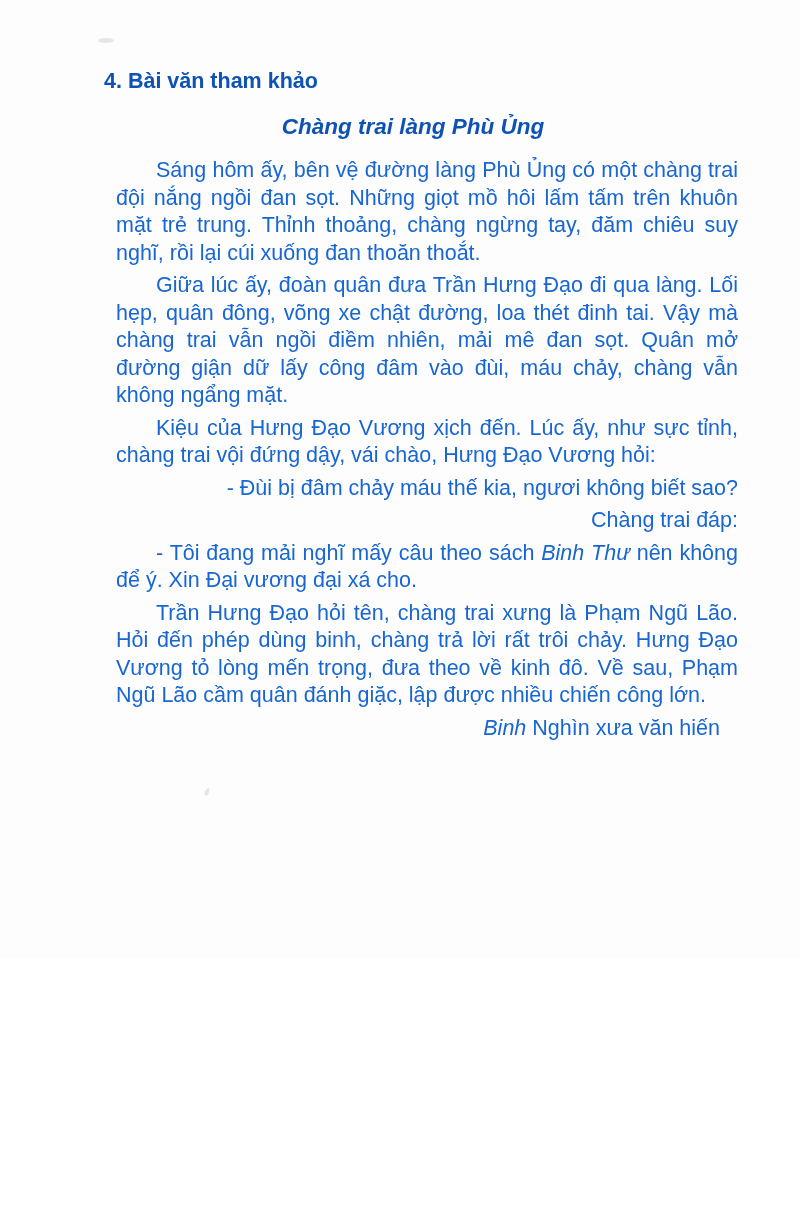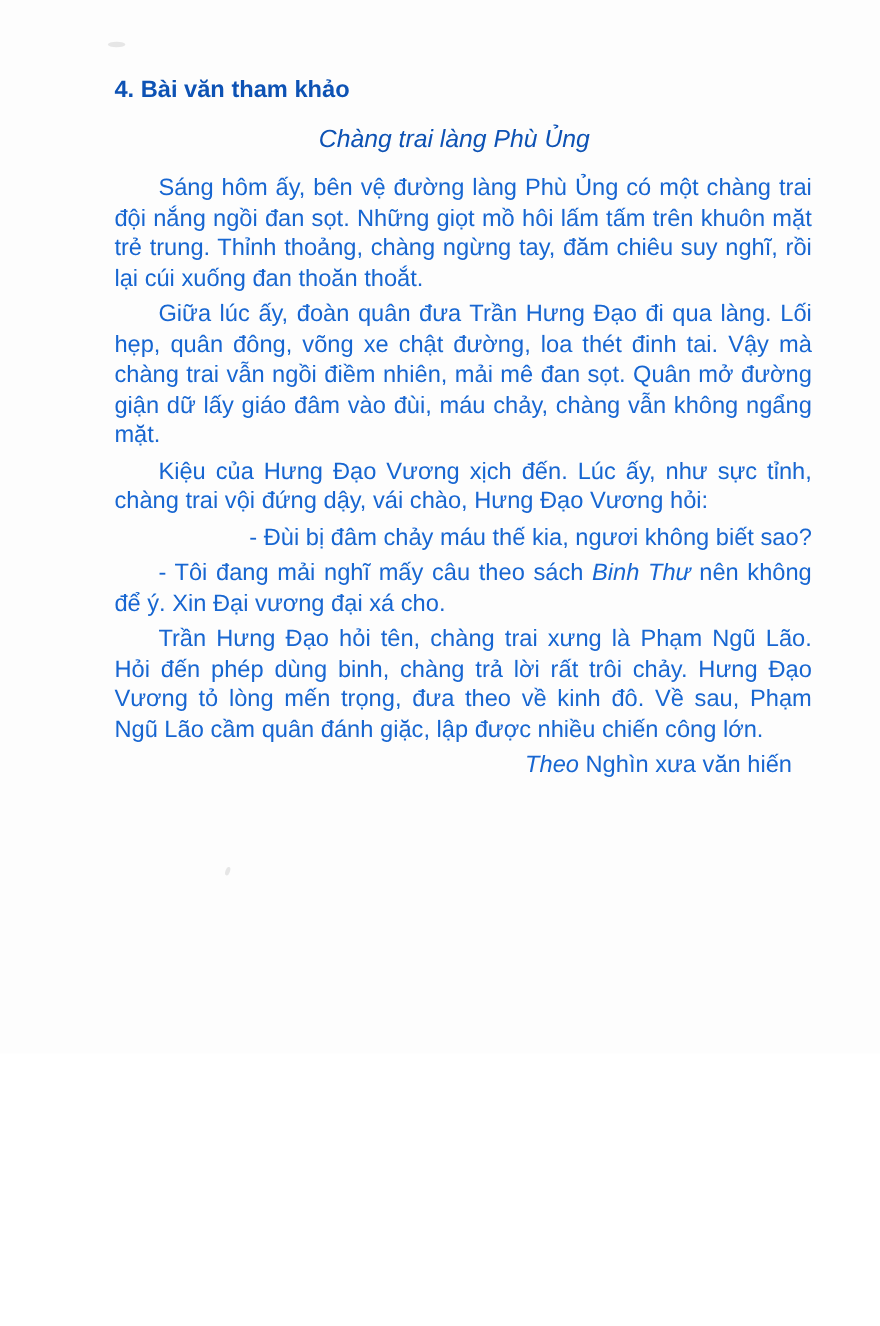--- a/index.html
+++ b/index.html
@@ -19,28 +19,28 @@
     margin: 0 0 18px 0;
     font-size: 21.5px;
     line-height: 26px;
     font-weight: bold;
     color: var(--heading-color, #0d52b4);
   }
   .story-title {
     margin: 0 0 15px 0;
     font-size: 22.5px;
     line-height: 30px;
-    font-weight: normal;
+    font-weight: bold;
     font-style: italic;
     text-align: center;
     color: var(--heading-color, #0d52b4);
     transform: translateX(-8px);
   }
   .body-text p {
-    margin: 0 0 5px 0;
+    margin: 0 0 5px 12px;
     font-size: 21.5px;
     line-height: 27.5px;
     text-align: justify;
     text-indent: 40px;
     color: var(--body-color, #1766d1);
   }
   .body-text p.dialogue { text-align: right; }
   .italic { font-style: italic; }
   .attribution {
     margin: 0;
@@ -79,31 +79,32 @@
   <div class="content">
 
     <h2 class="section-heading">4. Bài văn tham khảo</h2>
 
     <h3 class="story-title">Chàng trai làng Phù Ủng</h3>
 
     <div class="body-text">
 
       <p><span>Sáng hôm ấy, bên vệ đường làng Phù Ủng có một chàng trai đội nắng ngồi đan sọt. Những giọt mồ hôi lấm tấm trên khuôn mặt trẻ trung. Thỉnh thoảng, chàng ngừng tay, đăm chiêu suy nghĩ, rồi lại cúi xuống đan thoăn thoắt.</span></p>
 
-      <p><span>Giữa lúc ấy, đoàn quân đưa Trần Hưng Đạo đi qua làng. Lối hẹp, quân đông, võng xe chật đường, loa thét đinh tai. Vậy mà chàng trai vẫn ngồi điềm nhiên, mải mê đan sọt. Quân mở đường giận dữ lấy giáo đâm vào đùi, máu chảy, chàng vẫn không ngẩng mặt.</span></p>
+      <p><span>Giữa lúc ấy, đoàn quân đưa Trần Hưng Đạo đi qua làng. Lối hẹp, quân đông, võng xe chật đường, loa thét đinh tai. Vậy mà chàng trai vẫn ngồi điềm nhiên, mải mê đan sọt. Quân mở đường giận dữ lấy công đâm vào đùi, máu chảy, chàng vẫn không ngẩng mặt.</span></p>
 
       <p><span>Kiệu của Hưng Đạo Vương xịch đến. Lúc ấy, như sực tỉnh, chàng trai vội đứng dậy, vái chào, Hưng Đạo Vương hỏi:</span></p>
 
       <p class="dialogue"><span>- Đùi bị đâm chảy máu thế kia, ngươi không biết sao?</span></p>
 
+      <p class="dialogue"><span>Chàng trai đáp:</span></p>
 
       <p><span>- Tôi đang mải nghĩ mấy câu theo sách </span><span class="italic">Binh Thư</span><span> nên không để ý. Xin Đại vương đại xá  cho.</span></p>
 
       <p><span>Trần Hưng Đạo hỏi tên, chàng trai xưng là Phạm Ngũ Lão. Hỏi đến phép dùng binh, chàng trả lời rất trôi chảy. Hưng Đạo Vương tỏ lòng mến trọng, đưa theo về kinh đô. Về sau, Phạm Ngũ Lão cầm quân đánh giặc, lập được nhiều chiến công lớn.</span></p>
 
     </div>
 
-    <p class="attribution"><span class="italic">Theo </span><span>Nghìn xưa văn hiến</span></p>
+    <p class="attribution"><span class="italic">Binh </span><span>Nghìn xưa văn hiến</span></p>
 
   </div>
 
   <div class="page-number">-7-</div>
 </div>
 
 </body></html>

